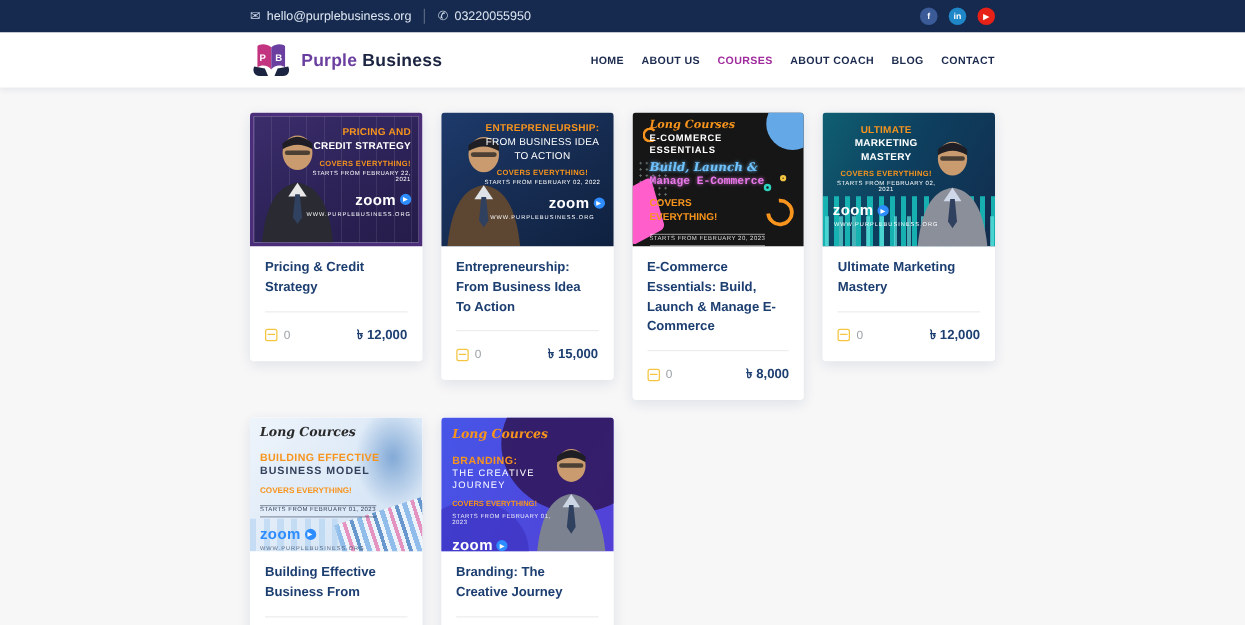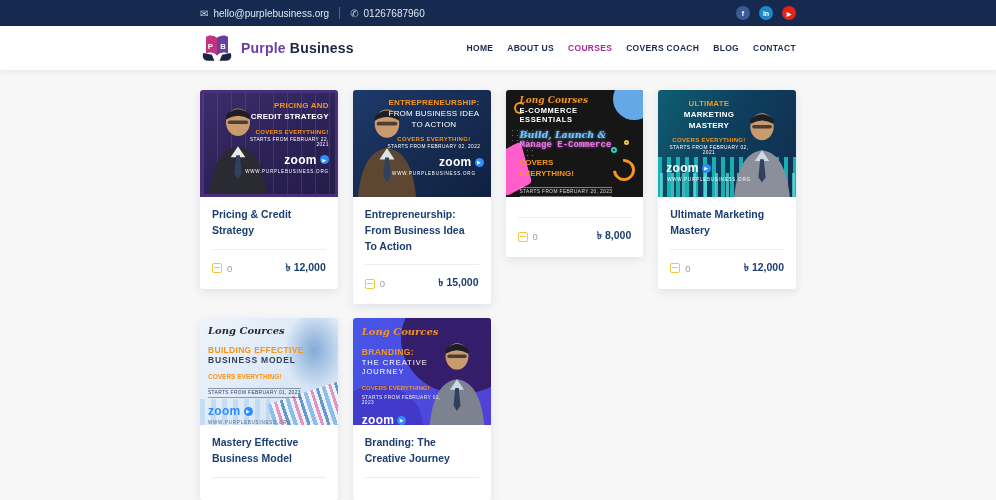--- a/index.html
+++ b/index.html
@@ -166,21 +166,21 @@
 <div class="topbar">
   <div class="topbar-inner">
     <div class="contact-group">
       <span class="contact-item">
         <span class="ico">✉</span>
         <span>hello@purplebusiness.org</span>
       </span>
       <span class="contact-sep"></span>
       <span class="contact-item">
         <span class="ico">✆</span>
-        <span>01267687960</span>
+        <span>03220055950</span>
       </span>
     </div>
     <div class="social-group">
       <span class="social-circle fb">f</span>
       <span class="social-circle li">in</span>
       <span class="social-circle yt">▶</span>
     </div>
   </div>
 </div>
 
@@ -194,21 +194,21 @@
         <path d="M20 8 C25 4 31 5 33 7 L33 27 C29 24 23 25 20 29 Z" fill="#6b3fa0"></path>
         <text x="12" y="21" font-size="9" font-weight="bold" fill="#fff" text-anchor="middle" font-family="Liberation Sans, sans-serif">P</text>
         <text x="27" y="21" font-size="9" font-weight="bold" fill="#fff" text-anchor="middle" font-family="Liberation Sans, sans-serif">B</text>
       </svg>
       <span class="brand-name"><span class="brand-primary">Purple</span> <span class="brand-secondary">Business</span></span>
     </div>
     <div class="nav">
       <span class="nav-item">HOME</span>
       <span class="nav-item">ABOUT US</span>
       <span class="nav-item active">COURSES</span>
-      <span class="nav-item">COVERS COACH</span>
+      <span class="nav-item">ABOUT COACH</span>
       <span class="nav-item">BLOG</span>
       <span class="nav-item">CONTACT</span>
     </div>
   </div>
 </div>
 
 <div class="main">
   <div class="grid">
 
     <div class="card">
@@ -295,20 +295,21 @@
           <div class="script b3-script">Long Courses</div>
           <div class="b3-head">E-COMMERCE ESSENTIALS</div>
           <div class="b3-neon1">Build, Launch &amp;</div>
           <div class="b3-neon2">Manage E-Commerce</div>
           <div class="b3-covers"><span>COVERS</span><br><span>EVERYTHING!</span></div>
           <div><span class="b3-starts">STARTS FROM FEBRUARY 20, 2023</span></div>
 
         </div>
       </div>
       <div class="card-body">
+        <div class="card-title">E-Commerce Essentials: Build, Launch &amp; Manage E-Commerce</div>
         <div class="card-sep"></div>
         <div class="card-footer">
           <span class="count">
               <span class="book-icon"></span>
               <span>0</span>
             </span>
           <span class="price">৳ 8,000</span>
         </div>
       </div>
     </div>
@@ -362,21 +363,21 @@
           <div class="b5-covers">COVERS EVERYTHING!</div>
           <div><span class="b5-starts">STARTS FROM FEBRUARY 01, 2023</span></div>
           <div class="zoom-row b5-zoomrow">
             <span class="zoom-word">zoom</span>
             <span class="zoom-badge">▶</span>
           </div>
           <div class="bn-site b5-site mt2">WWW.PURPLEBUSINESS.ORG</div>
         </div>
       </div>
       <div class="card-body">
-        <div class="card-title">Mastery Effective Business Model</div>
+        <div class="card-title">Building Effective Business From</div>
         <div class="card-sep"></div>
         <div class="card-footer">
           
           
         </div>
       </div>
     </div>
 
     <div class="card">
       <div class="banner b6">

